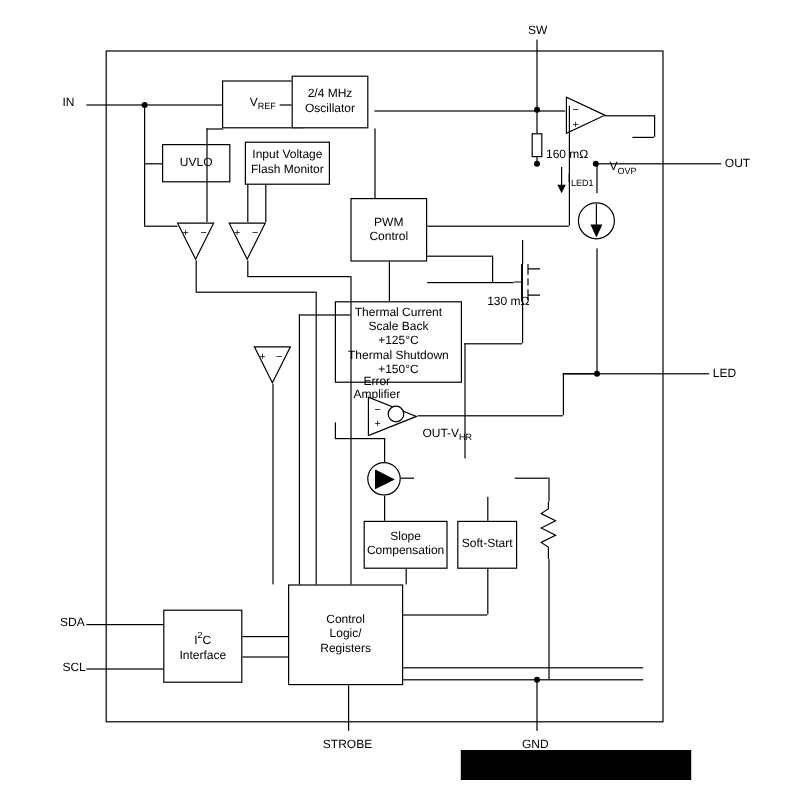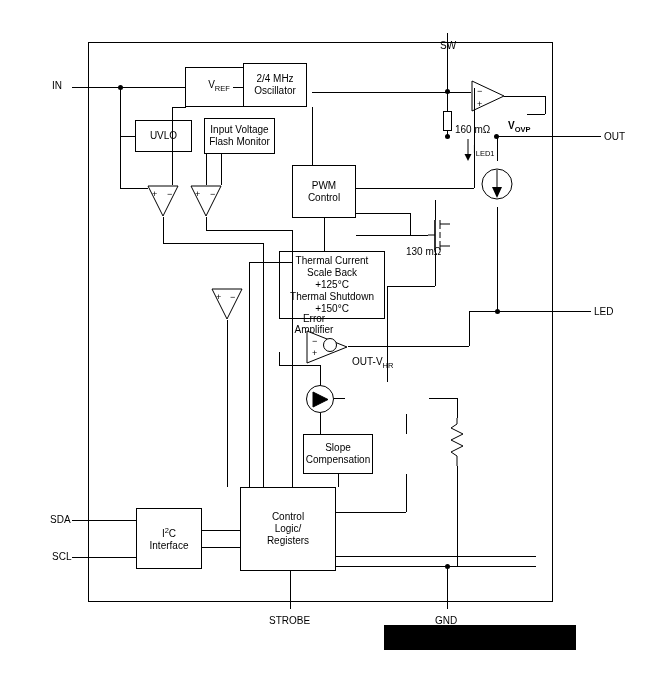--- a/index.html
+++ b/index.html
@@ -79,21 +79,21 @@
   .csrc { position: absolute; }
   .csrc svg { display: block; }
 </style>
 </head>
 <body>
 
 <div id="root">
 
   <div class="outline" style="left:88px;top:42px;width:465px;height:560px;"></div>
 
-  <div class="lbl" style="left:440px;top:20px;margin-top:20px;">SW</div>
+  <div class="lbl" style="left:440px;top:20px;">SW</div>
   <div class="lbl" style="left:52px;top:80px;">IN</div>
   <div class="lbl" style="left:604px;top:131px;">OUT</div>
   <div class="lbl" style="left:594px;top:306px;">LED</div>
   <div class="lbl" style="left:50px;top:514px;">SDA</div>
   <div class="lbl" style="left:52px;top:551px;">SCL</div>
   <div class="lbl" style="left:269px;top:615px;">STROBE</div>
   <div class="lbl" style="left:435px;top:615px;">GND</div>
 
   <div class="wire wv" style="left:447px;top:33px;height:58px;"></div>
 
@@ -129,20 +129,21 @@
   <div class="box" style="left:279px;top:251px;width:106px;height:68px;">Thermal Current
 Scale Back
 +125°C
 Thermal Shutdown
 +150°C</div>
 
 
   <div class="box" style="left:303px;top:434px;width:70px;height:40px;">Slope
 Compensation</div>
 
+  <div class="box" style="left:381px;top:434px;width:50px;height:40px;">Soft-Start</div>
 
   <div class="box" style="left:136px;top:508px;width:66px;height:61px;">
     <span><span>I</span><span class="sup">2</span><span style="white-space:pre-line">C
 Interface</span></span>
   </div>
 
   <div class="box" style="left:240px;top:487px;width:96px;height:84px;">Control
 Logic/
 Registers</div>
 
@@ -194,21 +195,21 @@
   <div class="circ" style="left:306px;top:385px;width:28px;height:28px;"></div>
   <div class="tri" style="left:312px;top:391px;">
     <svg width="17" height="17" viewBox="0 0 17 17">
       <polygon points="1,1 16,8.5 1,16" fill="#000" stroke="#000" stroke-width="1"></polygon>
     </svg>
   </div>
 
   <div class="lbl" style="left:455px;top:124px;">160 mΩ</div>
   <div class="lbl" style="left:406px;top:246px;">130 mΩ</div>
   <div class="lbl" style="left:473px;top:144px;"><span>I</span><span class="sub">LED1</span></div>
-  <div class="lbl" style="left:508px;top:120px;font-weight:bold;"><span>V</span><span class="sub">OVP</span></div>
+  <div class="lbl" style="left:508px;top:134px;"><span>V</span><span class="sub">OVP</span></div>
 
   <div class="box" style="left:443px;top:111px;width:9px;height:20px;"></div>
 
   <div class="csrc" style="left:463px;top:139px;">
     <svg width="10" height="22" viewBox="0 0 10 22">
       <line x1="5" y1="0" x2="5" y2="20" stroke="#000" stroke-width="1"></line>
       <polygon points="5,22 1.5,15 8.5,15" fill="#000"></polygon>
     </svg>
   </div>
 

